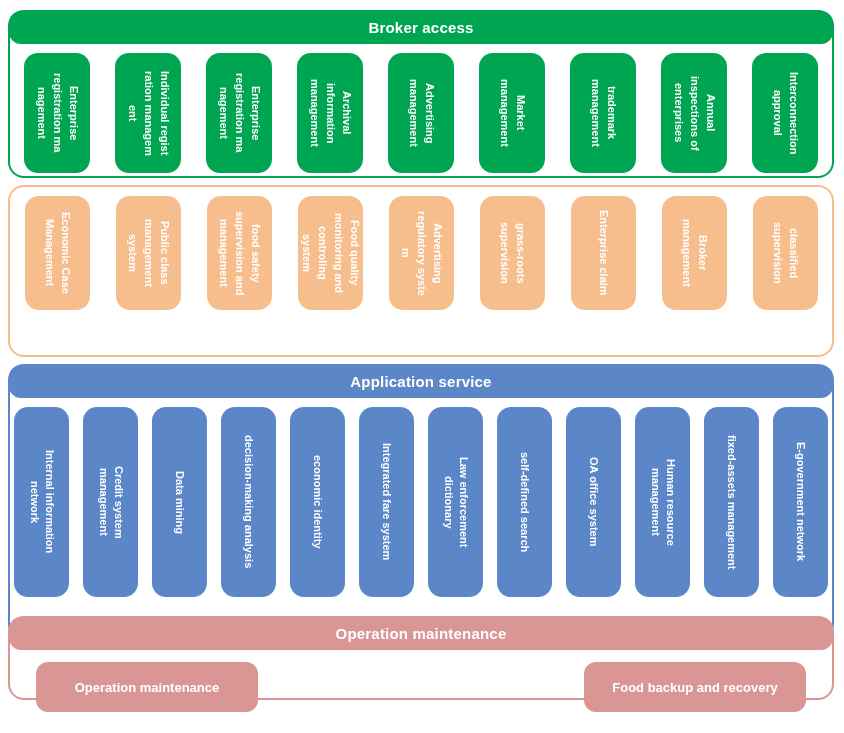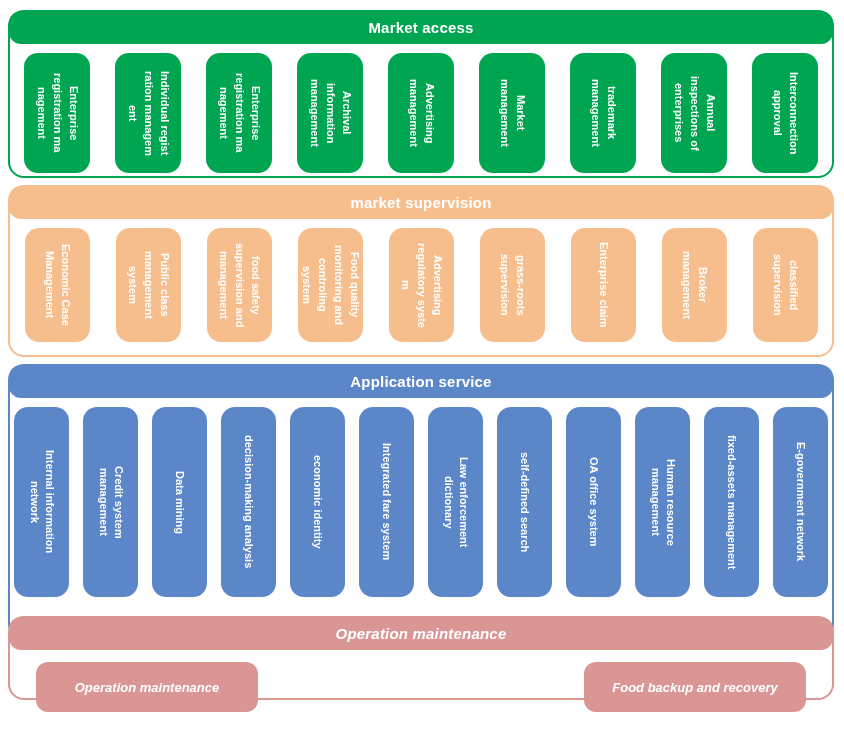--- a/index.html
+++ b/index.html
@@ -50,38 +50,38 @@
   .layer.green  .vbox { width:66px; height:120px; }
 
   .layer.orange { top:185px; height:172px; }
   .layer.orange .layer-body { gap:26px; padding-top:9px; }
   .layer.orange .vbox { width:65px; height:114px; }
 
   .layer.blue   { top:364px; height:276px; }
   .layer.blue   .layer-body { gap:14px; padding-top:9px; }
   .layer.blue   .vbox { width:55px; height:190px; }
 
-  .layer.pink   { top:616px; height:84px;font-style:italic; }
+  .layer.pink   { top:616px; height:84px; }
   .layer.pink   .layer-body { padding:12px 26px 0 26px; justify-content:space-between; }
   .hbox {
     background:var(--c);
     border-radius:12px;
     color:#fff; font-weight:bold; font-size:13px;
     width:222px; height:50px;
     display:flex; align-items:center; justify-content:center;
     text-align:center;
   }
 </style>
 </head>
 <body>
 
 <div class="page">
 
   <section class="layer green" style="--c: #00A551;">
-    <div class="layer-header">Market access</div>
+    <div class="layer-header">Broker access</div>
     <div class="layer-body">
       <div class="vbox">
           <span class="vlabel">Enterprise
 registration ma
 nagement</span>
         </div>
       <div class="vbox">
           <span class="vlabel">Individual regist
 ration managem
 ent</span>
@@ -114,21 +114,20 @@
 enterprises</span>
         </div>
       <div class="vbox">
           <span class="vlabel">Interconnection
 approval</span>
         </div>
     </div>
   </section>
 
   <section class="layer orange" style="--c: #F7BE8D;">
-    <div class="layer-header">market supervision</div>
     <div class="layer-body">
       <div class="vbox">
           <span class="vlabel">Economic Case
 Management</span>
         </div>
       <div class="vbox">
           <span class="vlabel">Public class
 management
 system</span>
         </div>

